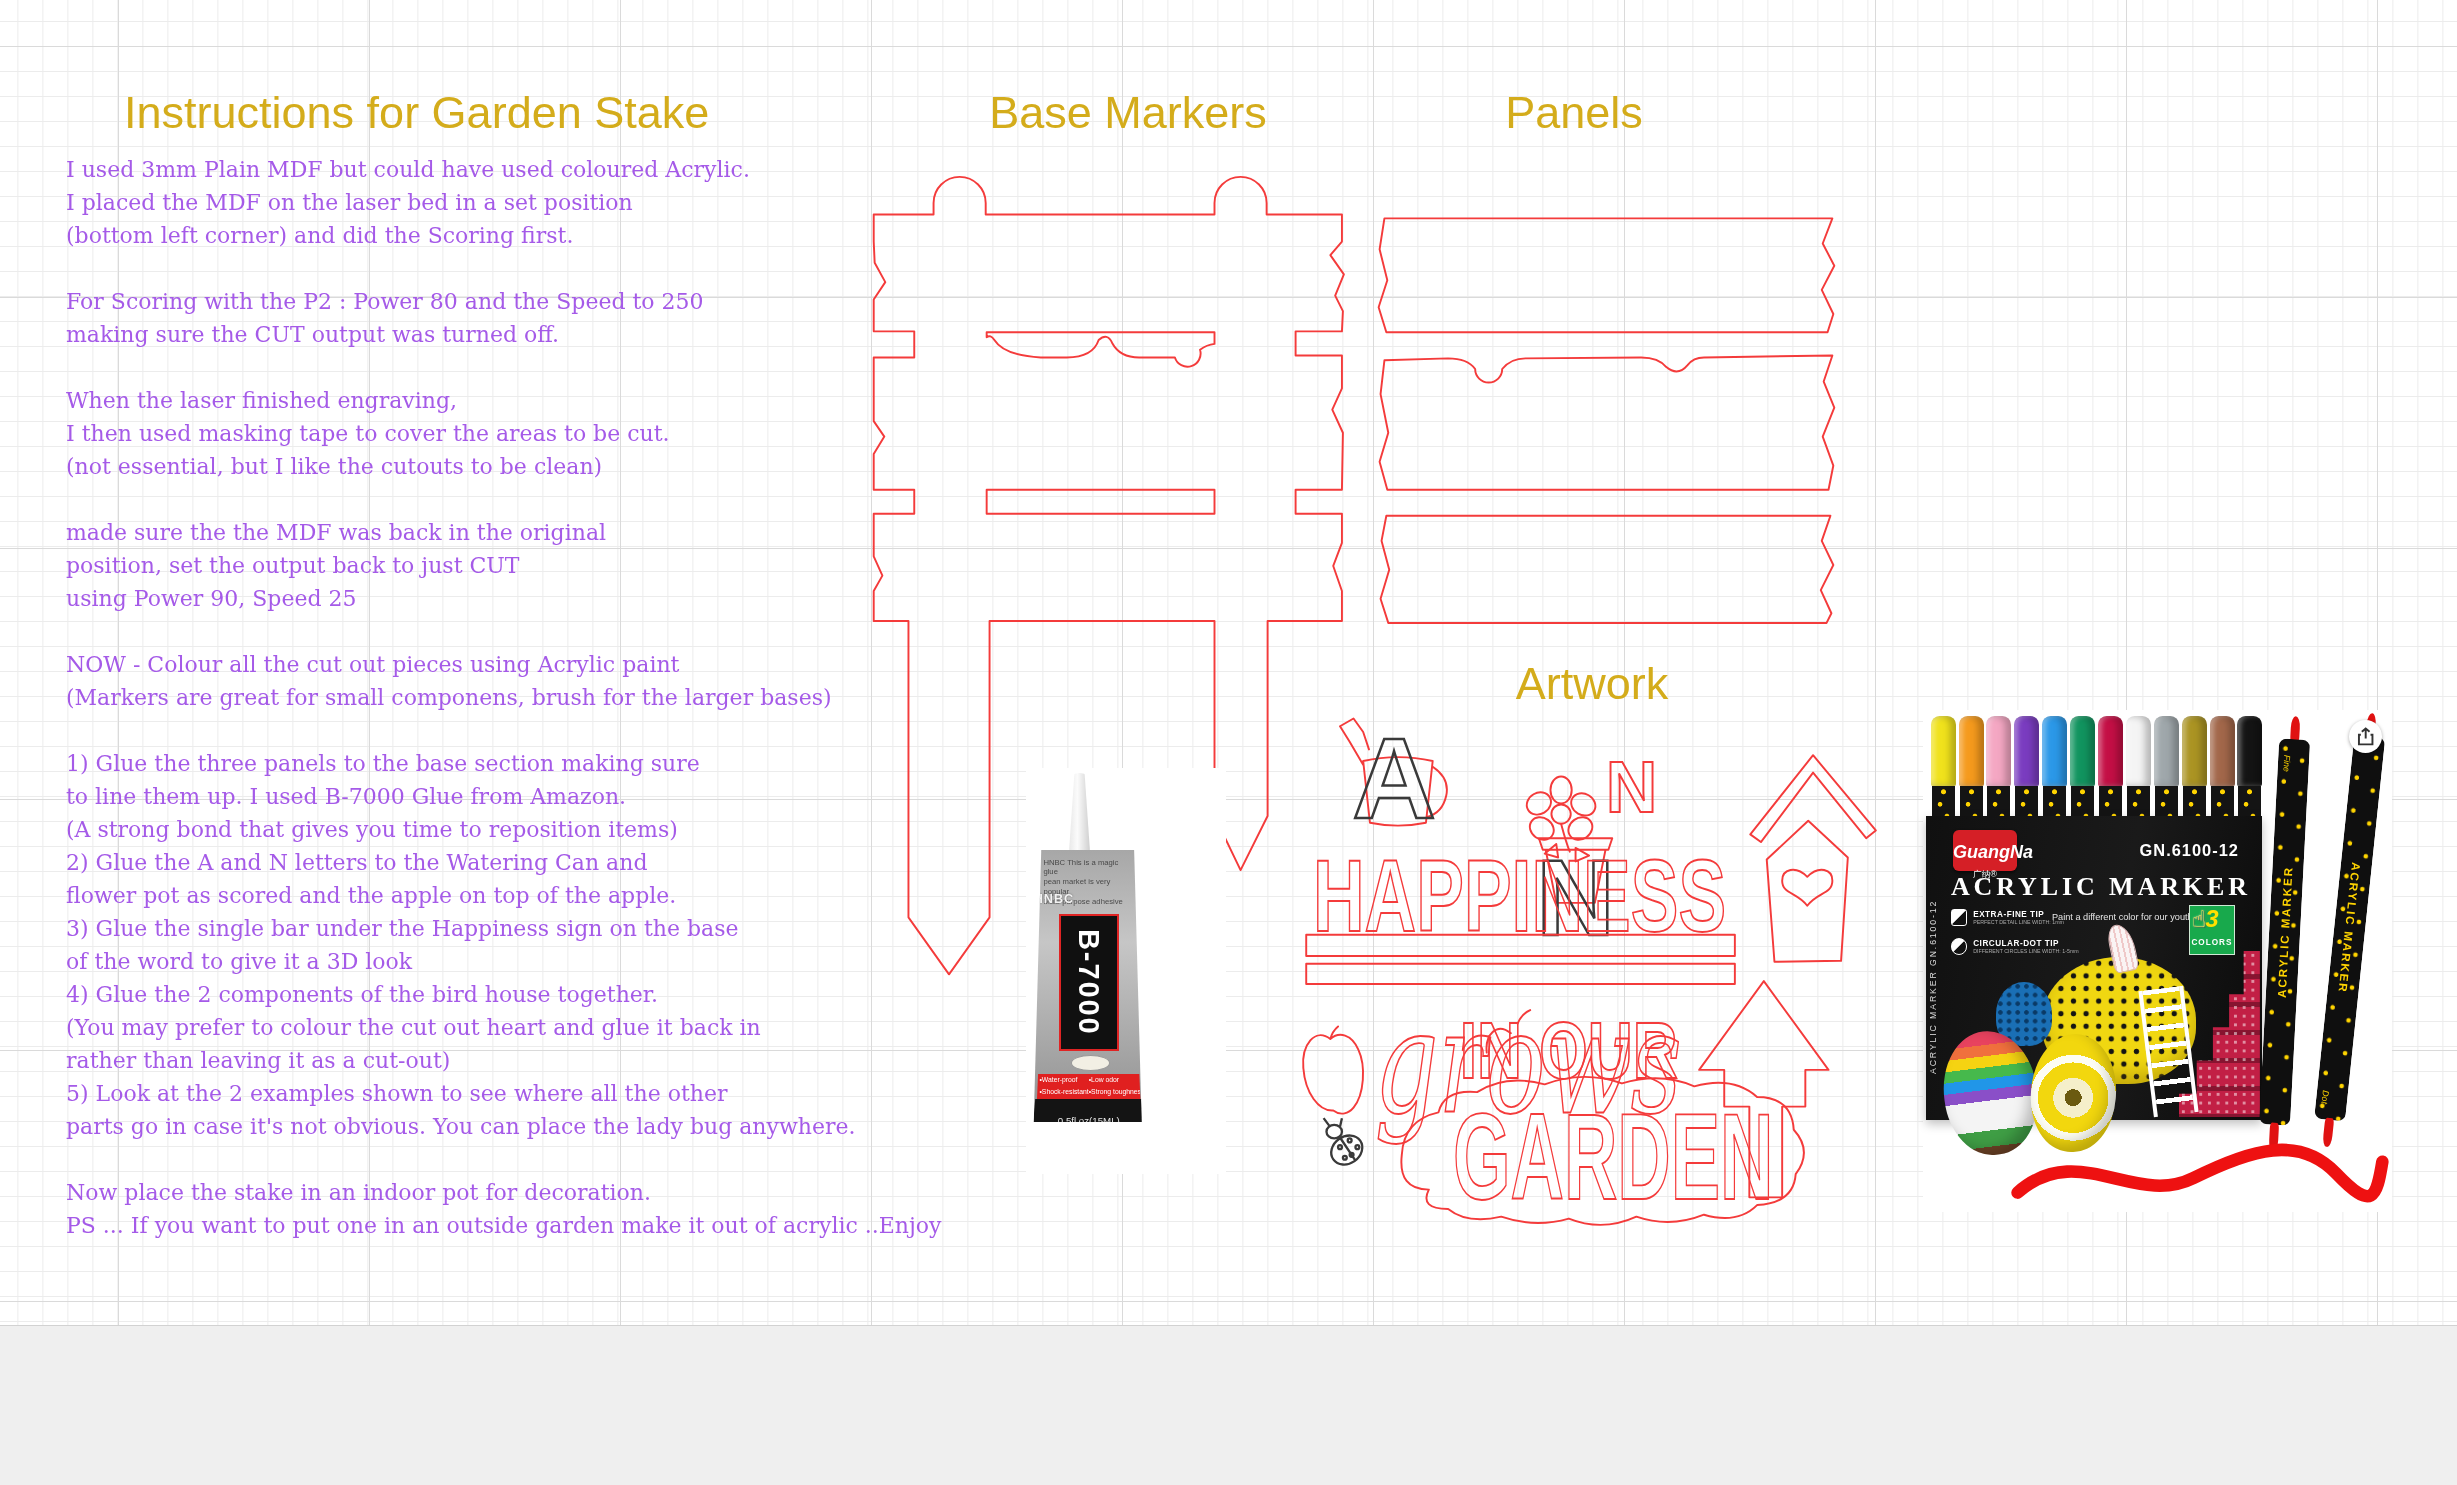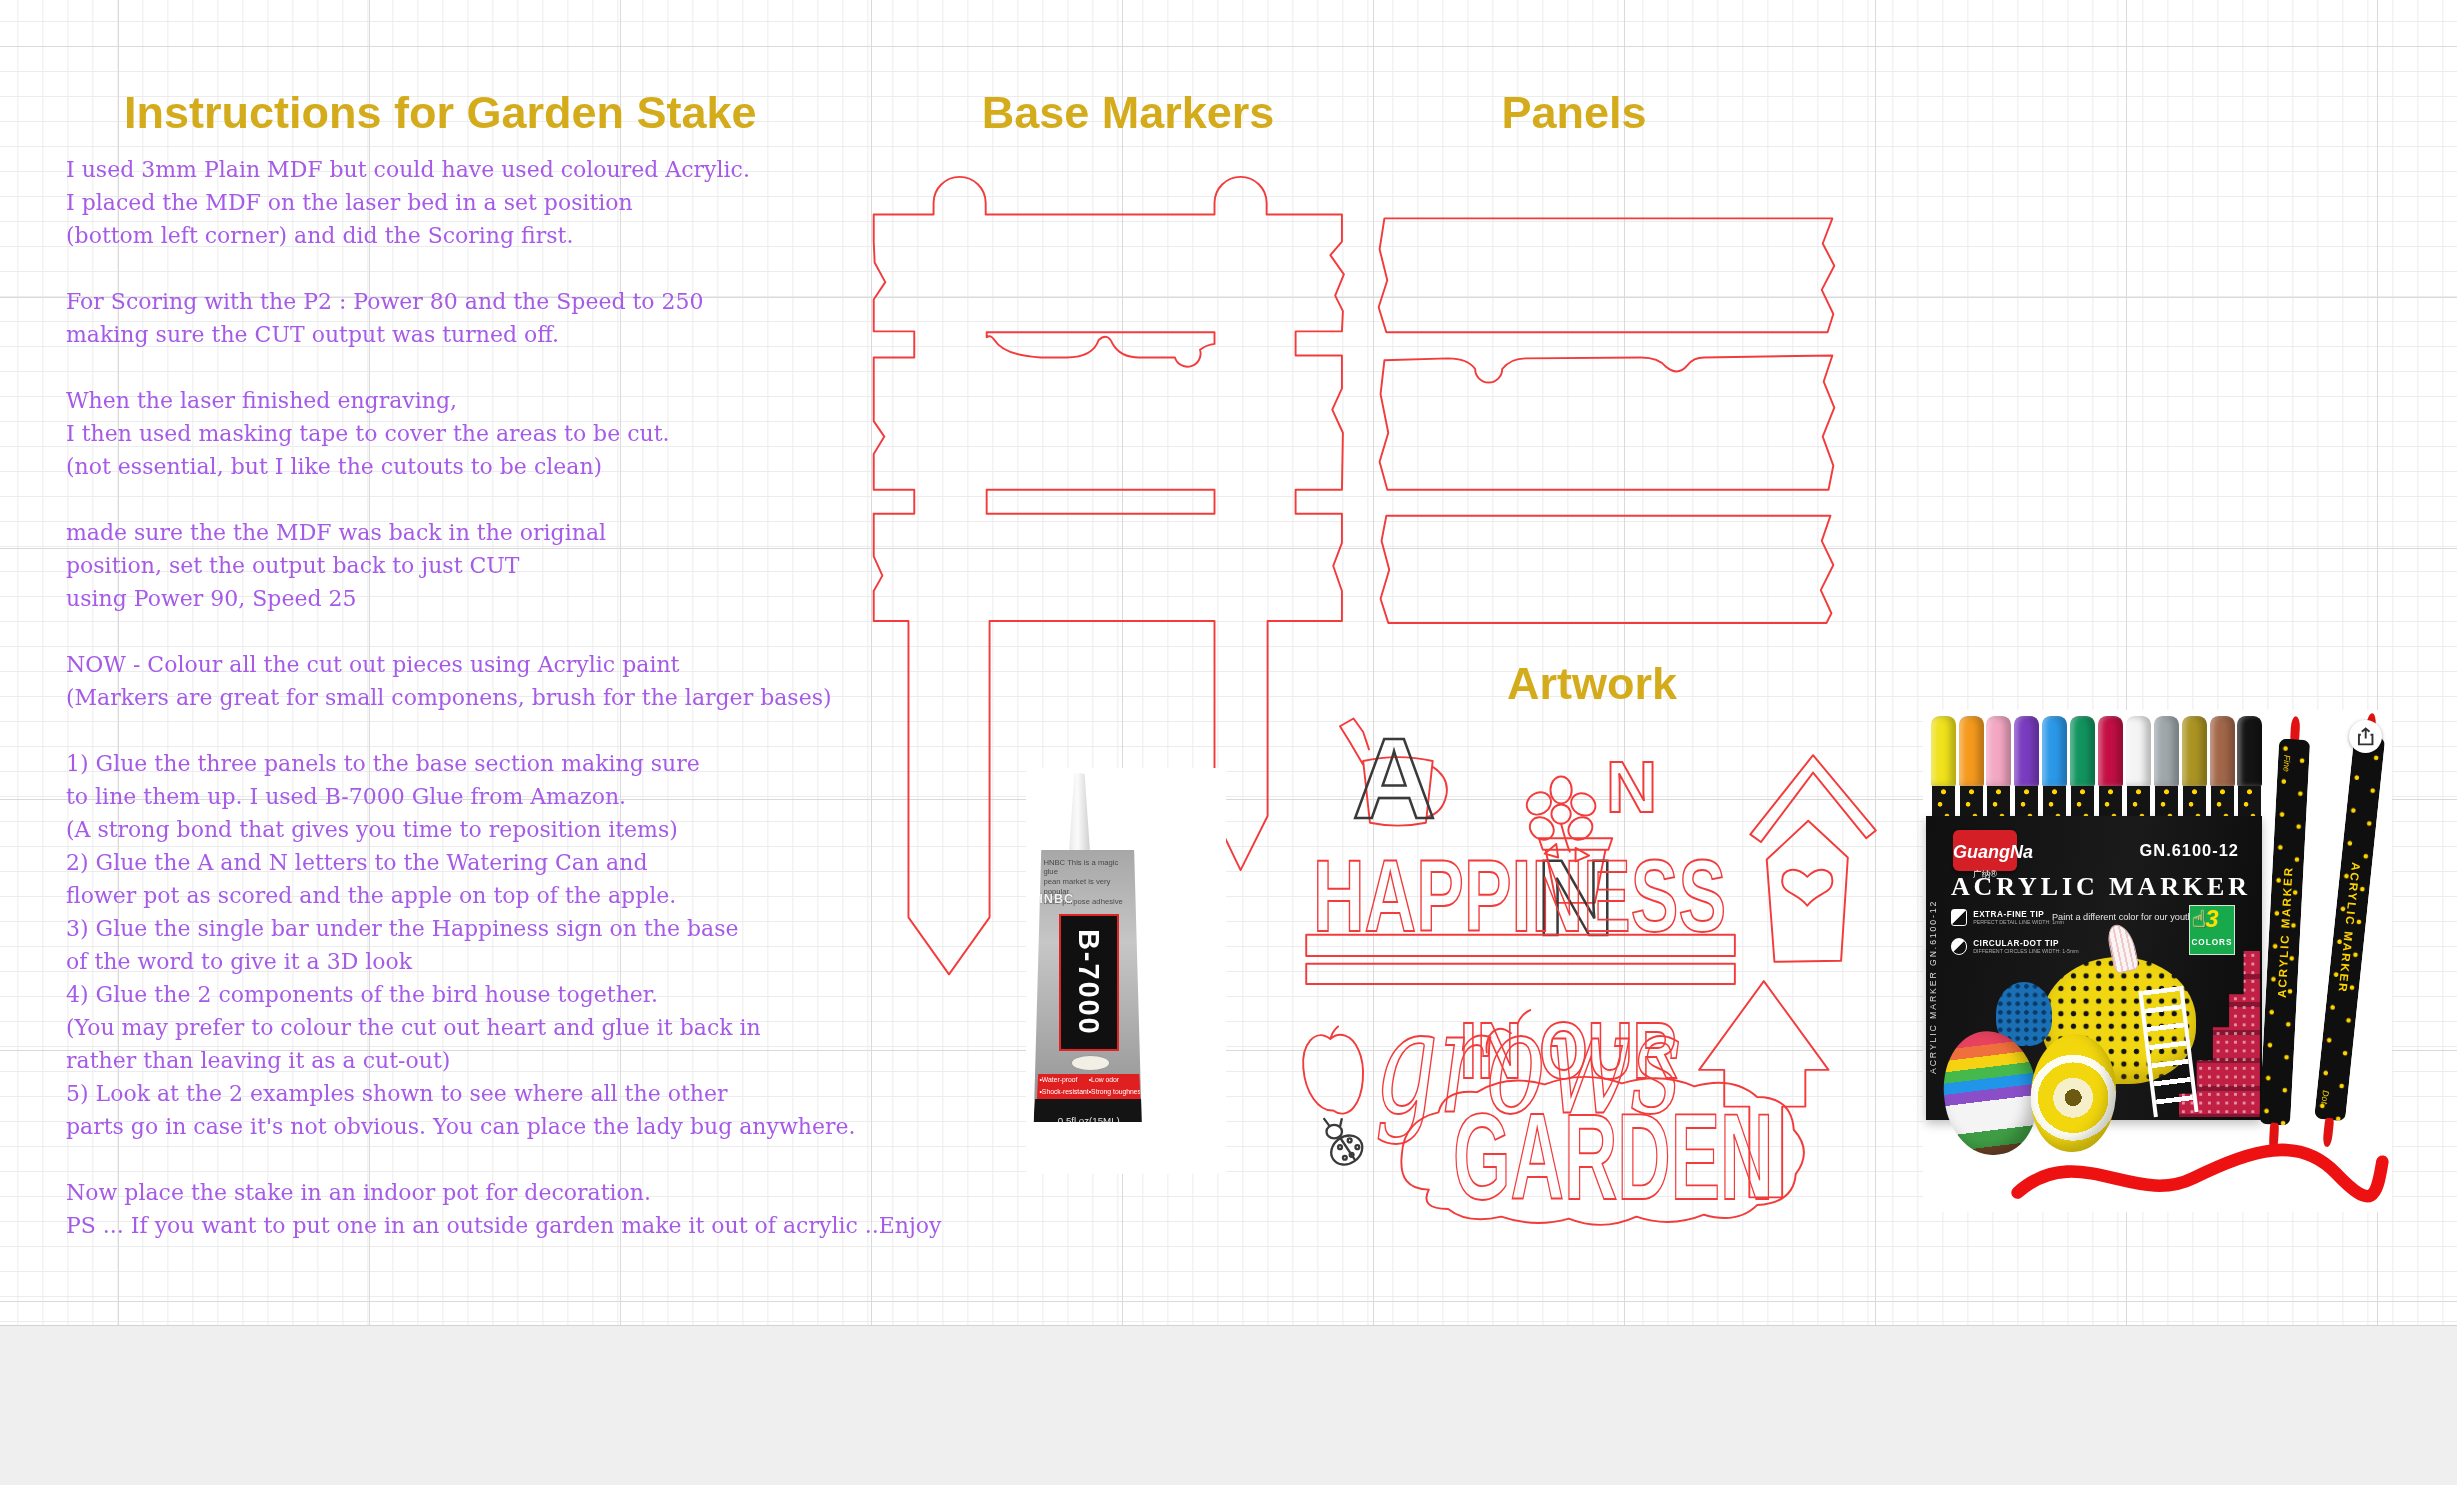--- a/index.html
+++ b/index.html
@@ -6,21 +6,21 @@
     font-family:"Liberation Sans",sans-serif;background:#efefef;}
   .canvas{position:absolute;left:0;top:0;width:2457px;height:1325px;background-color:#fff;
     background-image:
       linear-gradient(#dadada 1px,transparent 1px),
       linear-gradient(90deg,#dadada 1px,transparent 1px),
       linear-gradient(#ececec 1px,transparent 1px),
       linear-gradient(90deg,#ececec 1px,transparent 1px);
     background-size:251px 251px,251px 251px,25px 25px,25px 25px;
     background-position:118px 46px,118px 46px,17.4px 21px,17.4px 21px;}
   .bottom-strip{position:absolute;left:0;top:1325px;width:2457px;height:161px;background:#efefef;border-top:1px solid #d2d2d2;}
-  .heading{position:absolute;color:#d4ac1b;font-weight:700;font-size:45px;white-space:nowrap;}
+  .heading{position:absolute;color:#d4ac1b;font-weight:400;font-size:45px;white-space:nowrap;}
   .centered{transform:translateX(-50%);}
   .instructions{position:absolute;left:66px;top:153px;width:966px;color:#a55ae8;
     font-family:"DejaVu Serif",serif;font-size:22px;line-height:33px;white-space:pre-line;}
   svg.vec{position:absolute;left:0;top:0;}
   .red-line{fill:none;stroke:#f43b3b;stroke-width:2;stroke-linejoin:round;stroke-linecap:round;}
   .blk-line{fill:none;stroke:#3a3a3a;stroke-width:2.4;stroke-linejoin:round;}
   .outline-word{fill:none;stroke:#f43b3b;stroke-width:2;font-weight:700;font-family:"Liberation Sans",sans-serif;}
   .outline-script{fill:none;stroke:#f43b3b;stroke-width:2;font-style:italic;font-family:"DejaVu Serif",serif;}
   .outline-blk{fill:none;stroke:#3a3a3a;stroke-width:2.6;font-weight:700;font-family:"Liberation Sans",sans-serif;}
 

